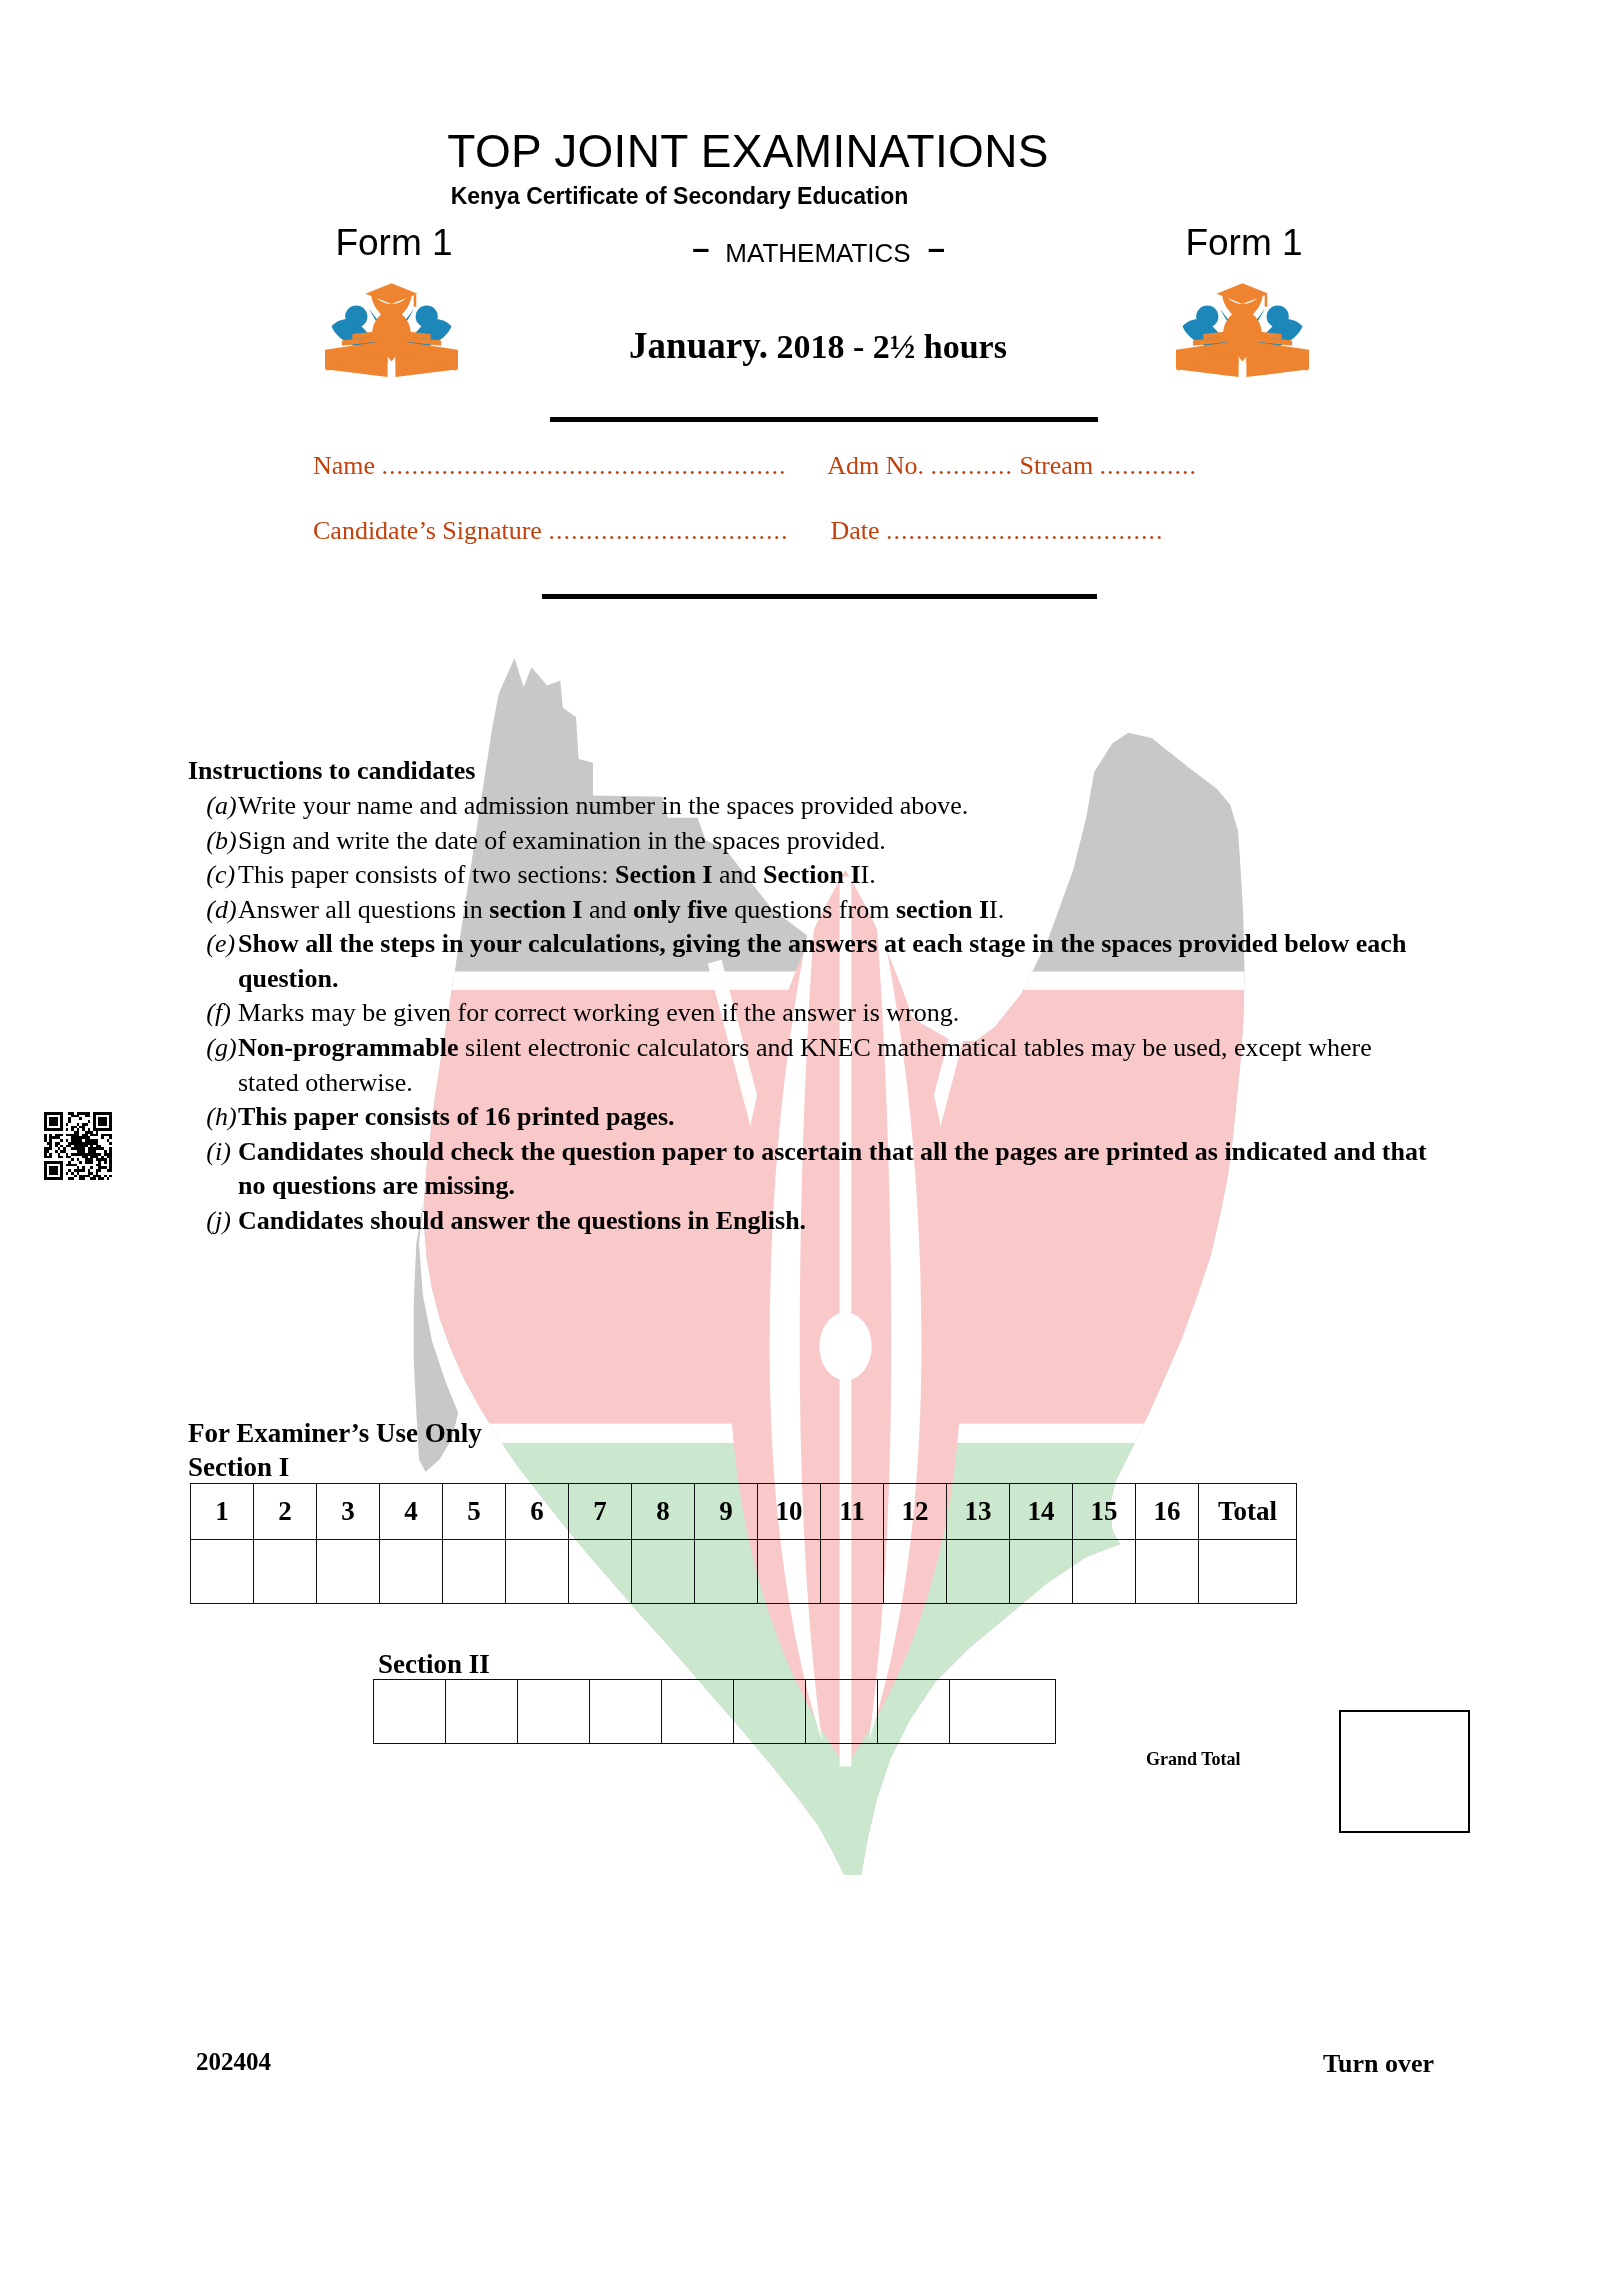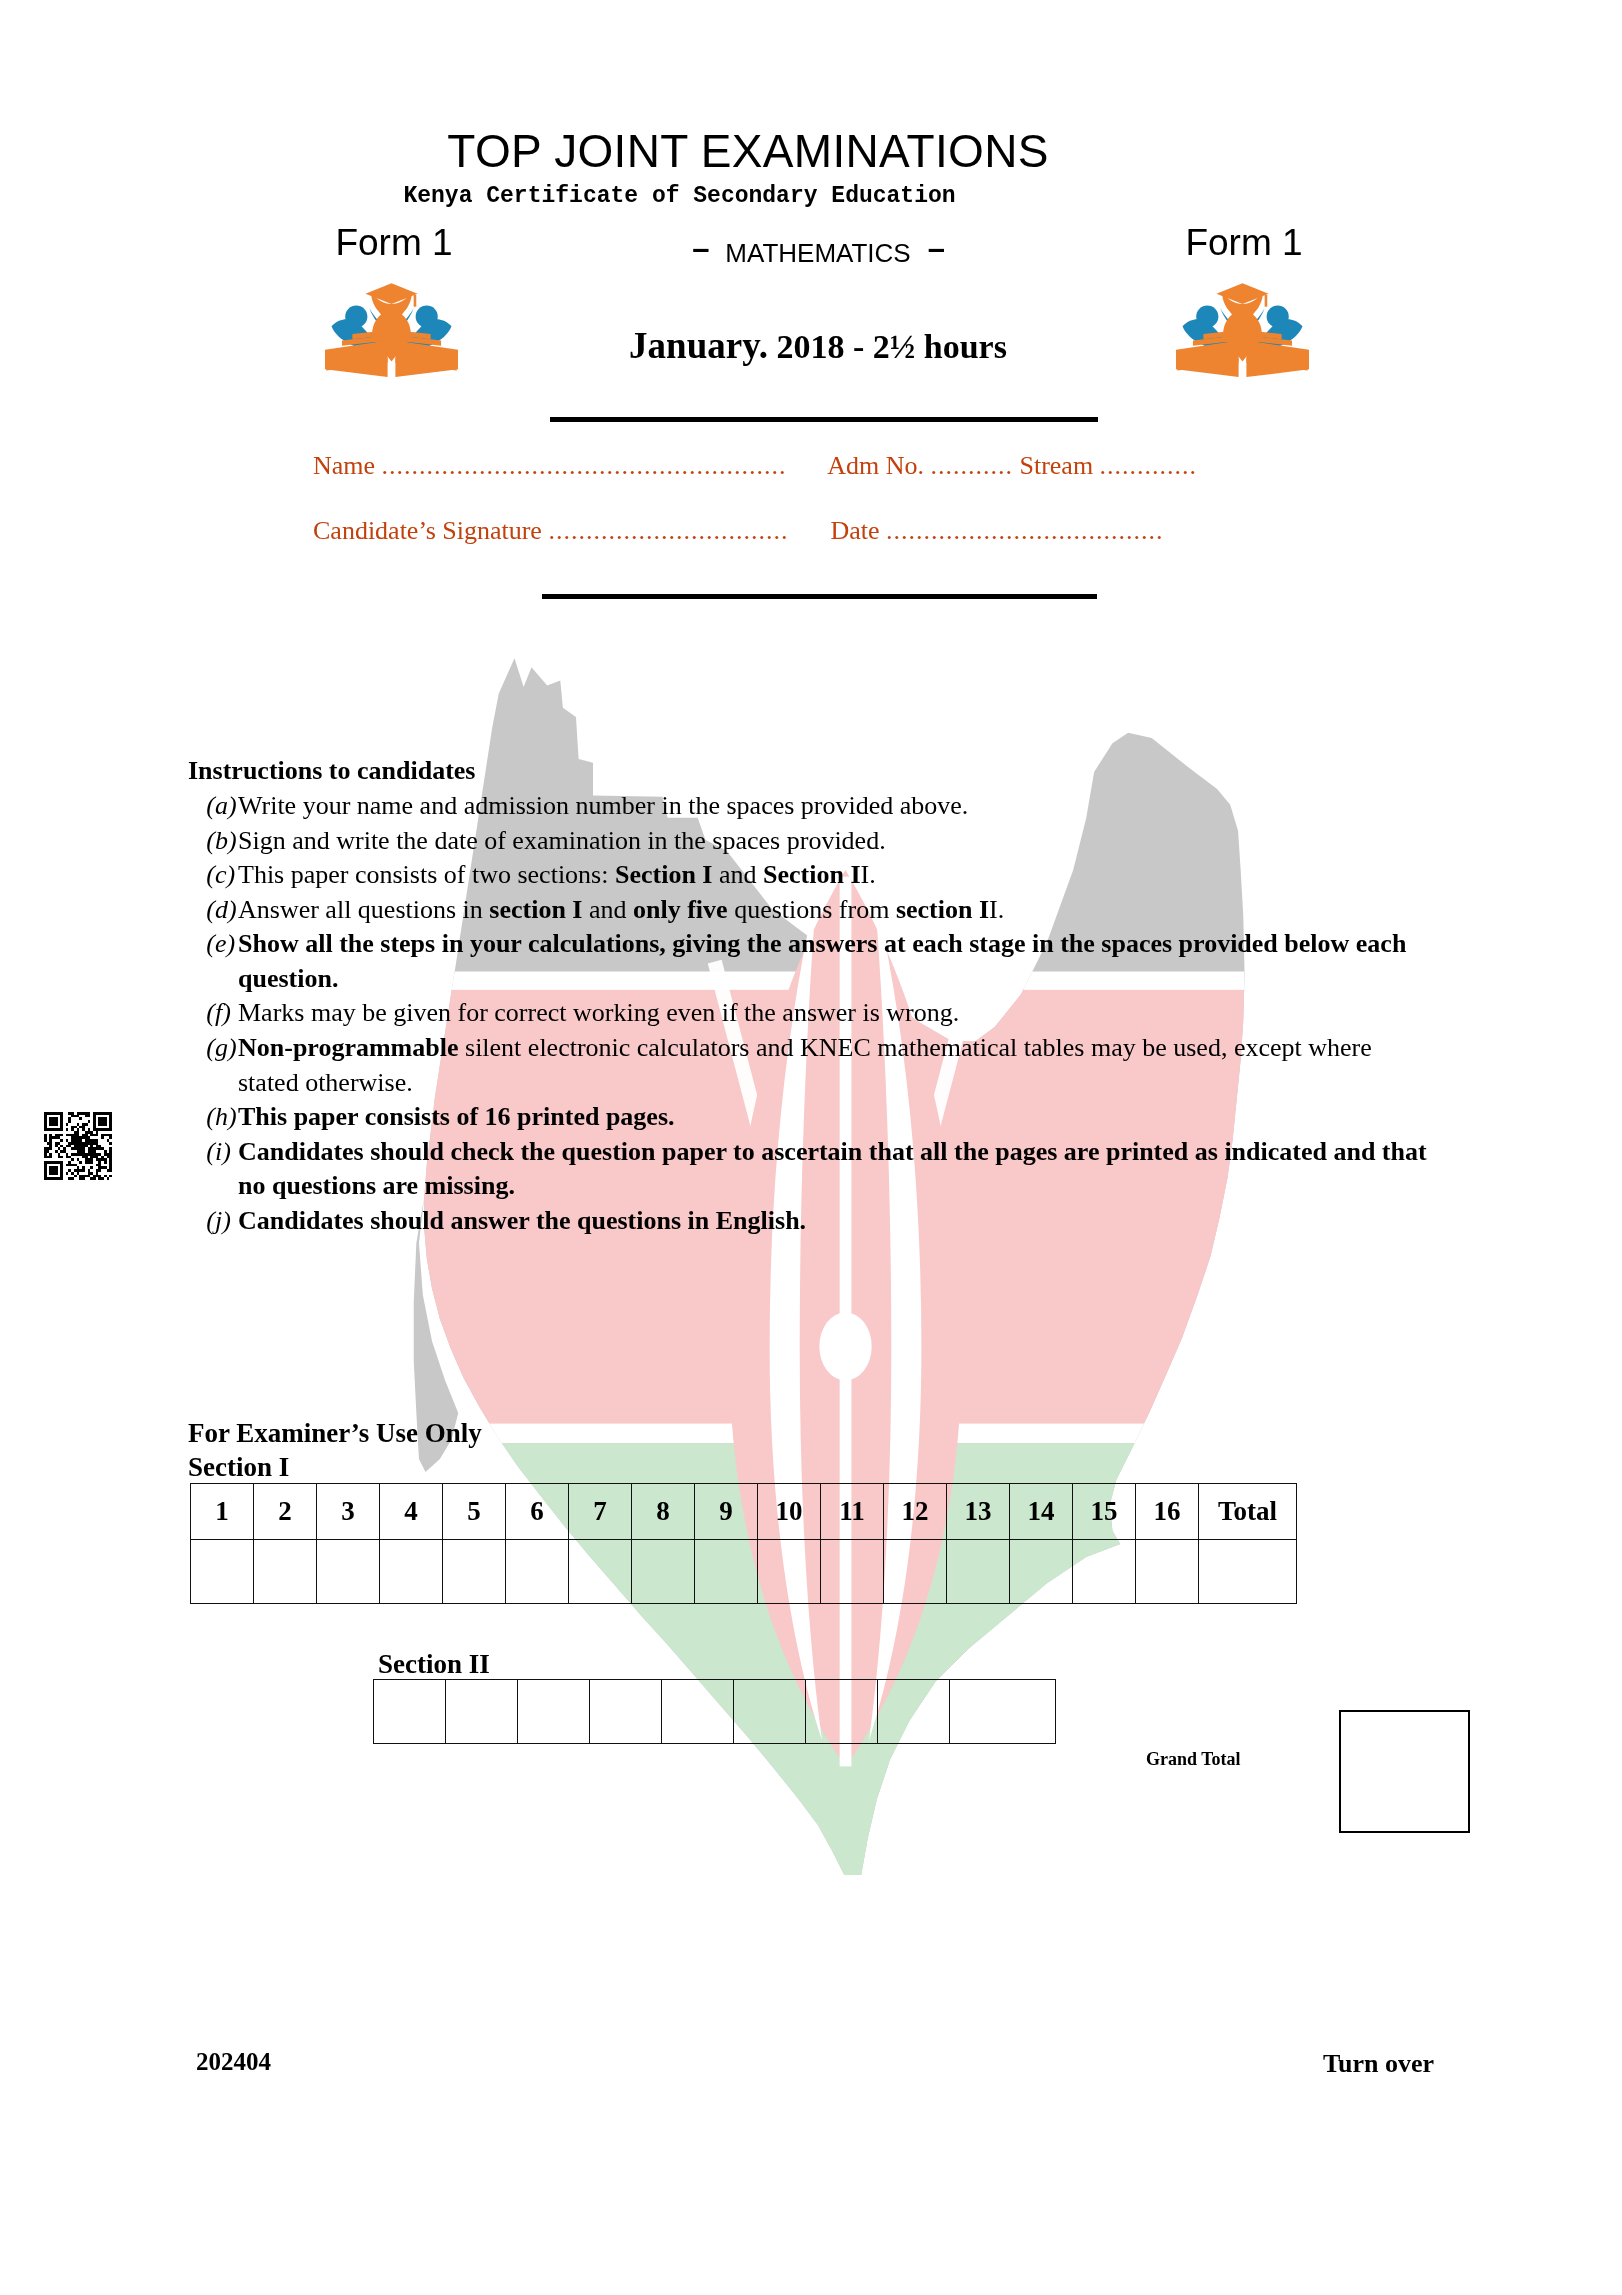--- a/index.html
+++ b/index.html
@@ -42,21 +42,21 @@
     font-family: "Liberation Sans", "DejaVu Sans", sans-serif;
     font-size: 46px;
     letter-spacing: 0.3px;
     line-height: 1;
   }
   .hdr-sub {
     position: absolute;
     left: 0; top: 185px;
     width: 1359px;
     text-align: center;
-    font-family: Liberation Mono, monospace;
+    font-family: Liberation Sans, sans-serif;
     font-weight: bold;
     font-size: 23px;
     line-height: 1;
   }
   .hdr-form-left {
     position: absolute;
     left: 283px; top: 224px;
     width: 222px;
     text-align: center;
     font-family: "Liberation Sans", "DejaVu Sans", sans-serif;

